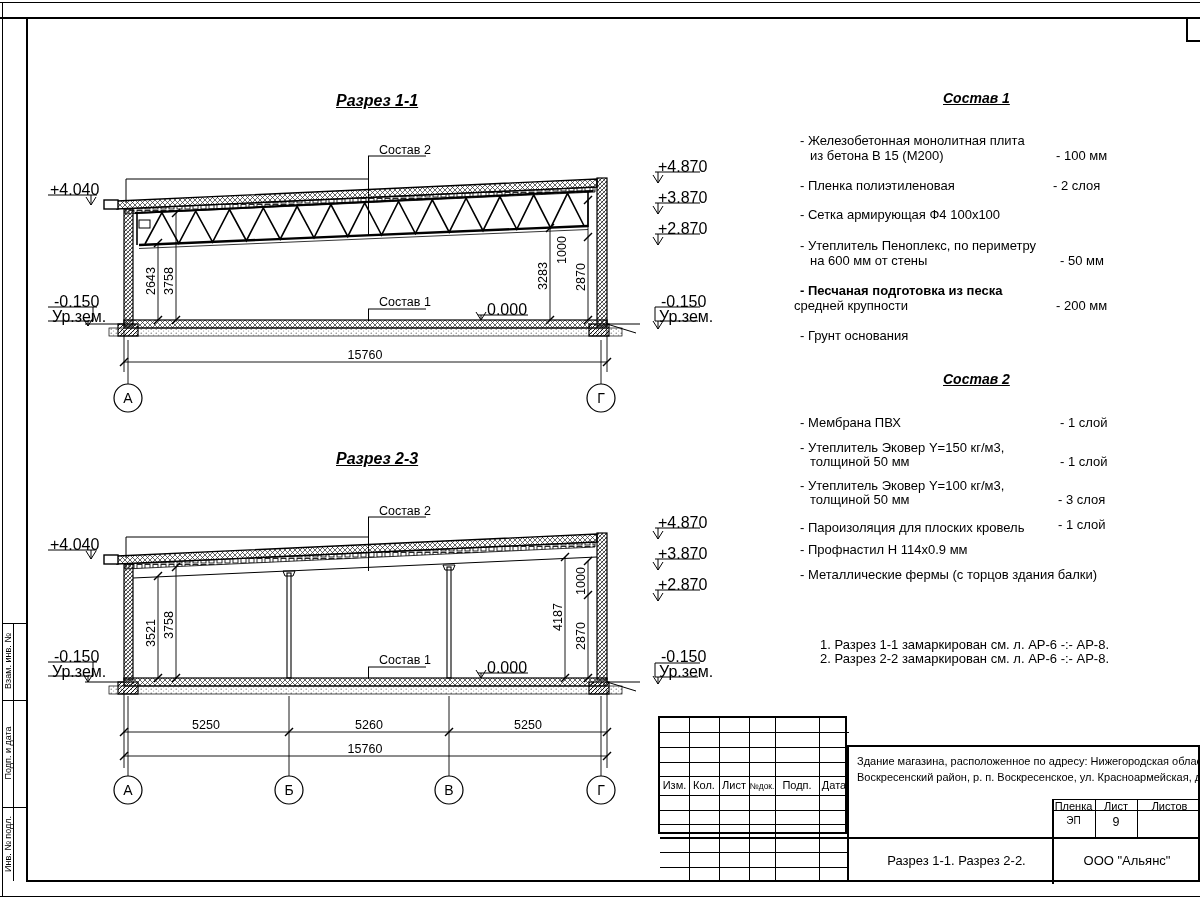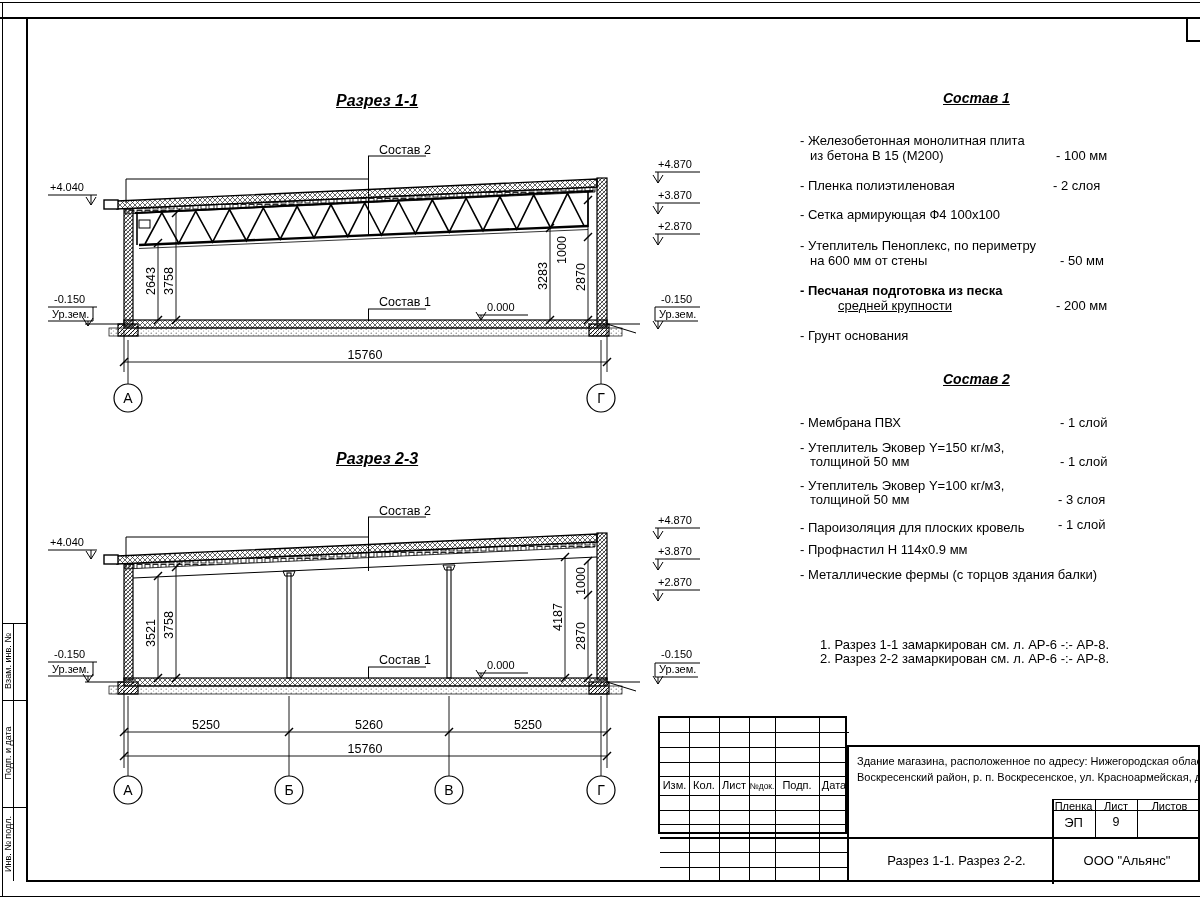--- a/index.html
+++ b/index.html
@@ -3,21 +3,21 @@
 <meta charset="utf-8">
 <style>
   html,body{margin:0;padding:0;background:#fff;}
   .sheet{position:relative;width:1200px;height:900px;background:#fff;overflow:hidden;
          font-family:"Liberation Sans",sans-serif;color:#000;}
   .ln{position:absolute;background:#000;}
   svg.lines{position:absolute;left:0;top:0;z-index:1;}
   .t{position:absolute;z-index:2;font-size:13px;white-space:nowrap;}
   .sec-title{font-size:16px;font-style:italic;text-decoration:underline;font-weight:bold;}
   .callout{font-size:12.5px;}
-  .elev{font-size:11px;}
+  .elev{font-size:16px;}
   .vdim{position:absolute;z-index:2;font-size:12.5px;white-space:nowrap;
         transform:translate(-50%,-50%) rotate(-90deg);}
   .dimnum{font-size:12.5px;}
   .axis{position:absolute;z-index:2;width:28px;height:28px;line-height:28px;text-align:center;
         font-size:14px;}
   .comp-head{font-size:14px;font-style:italic;text-decoration:underline;font-weight:bold;}
   .mat{font-size:13px;}
   .note{font-size:13px;}
   .vstamp{position:absolute;z-index:2;font-size:9px;white-space:nowrap;
           transform:translate(-50%,-50%) rotate(-90deg);}
@@ -303,21 +303,21 @@
   <div class="t mat" style="left:800px;top:133px;">- Железобетонная  монолитная плита</div>
   <div class="t mat" style="left:810px;top:148px;">из бетона В 15 (М200)</div>
   <div class="t mat" style="left:1056px;top:148px;">- 100 мм</div>
   <div class="t mat" style="left:800px;top:178px;">- Пленка полиэтиленовая</div>
   <div class="t mat" style="left:1053px;top:178px;text-align:right;">-  2 слоя</div>
   <div class="t mat" style="left:800px;top:207px;">- Сетка армирующая Ф4 100х100</div>
   <div class="t mat" style="left:800px;top:238px;">- Утеплитель Пеноплекс, по периметру</div>
   <div class="t mat" style="left:810px;top:253px;">на 600 мм от стены</div>
   <div class="t mat" style="left:1060px;top:253px;">- 50 мм</div>
   <div class="t mat" style="left:800px;top:283px;font-weight:bold;">- Песчаная подготовка из песка</div>
-  <div class="t mat" style="left:838px;top:298px;text-decoration:underline;">средней крупности</div>
+  <div class="t mat" style="left:794px;top:298px;">средней крупности</div>
   <div class="t mat" style="left:1056px;top:298px;">- 200 мм</div>
   <div class="t mat" style="left:800px;top:328px;">- Грунт основания</div>
 
   <div class="t comp-head" style="left:943px;top:371px;">Состав 2</div>
   <div class="t mat" style="left:800px;top:415px;">- Мембрана ПВХ</div>
   <div class="t mat" style="left:1060px;top:415px;">- 1 слой</div>
   <div class="t mat" style="left:800px;top:440px;">- Утеплитель Эковер Y=150 кг/м3,</div>
   <div class="t mat" style="left:810px;top:454px;">толщиной 50 мм</div>
   <div class="t mat" style="left:1060px;top:454px;">- 1 слой</div>
   <div class="t mat" style="left:800px;top:478px;">- Утеплитель Эковер Y=100 кг/м3,</div>
@@ -360,19 +360,19 @@
     <div class="hl" style="left:203px;top:63px;width:150px;"></div>
     <div class="hl" style="left:0;top:90px;width:353px;height:2px;"></div>
     <div class="vl" style="left:203px;top:52px;height:85px;width:2px;"></div>
     <div class="vl" style="left:246px;top:52px;height:38px;"></div>
     <div class="vl" style="left:288px;top:52px;height:38px;"></div>
     <div style="position:absolute;left:8px;top:8px;font-size:11px;white-space:nowrap;">Здание магазина, расположенное по адресу: Нижегородская область</div>
     <div style="position:absolute;left:8px;top:24px;font-size:11px;white-space:nowrap;">Воскресенский район, р. п. Воскресенское, ул. Красноармейская, д. 1</div>
     <div class="cell" style="left:203px;top:52.5px;width:43px;font-size:11px;">Пленка</div>
     <div class="cell" style="left:246px;top:52.5px;width:42px;font-size:11px;">Лист</div>
     <div class="cell" style="left:288px;top:52.5px;width:65px;font-size:11px;">Листов</div>
-    <div class="cell" style="left:203px;top:68px;width:43px;font-size:13px;">ЭП</div>
+    <div class="cell" style="left:203px;top:68px;width:43px;font-size:10px;">ЭП</div>
     <div class="cell" style="left:246px;top:68px;width:42px;font-size:12.5px;">9</div>
     <div class="cell" style="left:0;top:106px;width:215px;font-size:13px;">Разрез 1-1. Разрез 2-2.</div>
     <div class="cell" style="left:203px;top:106px;width:150px;font-size:13px;">ООО "Альянс"</div>
   </div>
 
 </div>
 
 </body></html>

